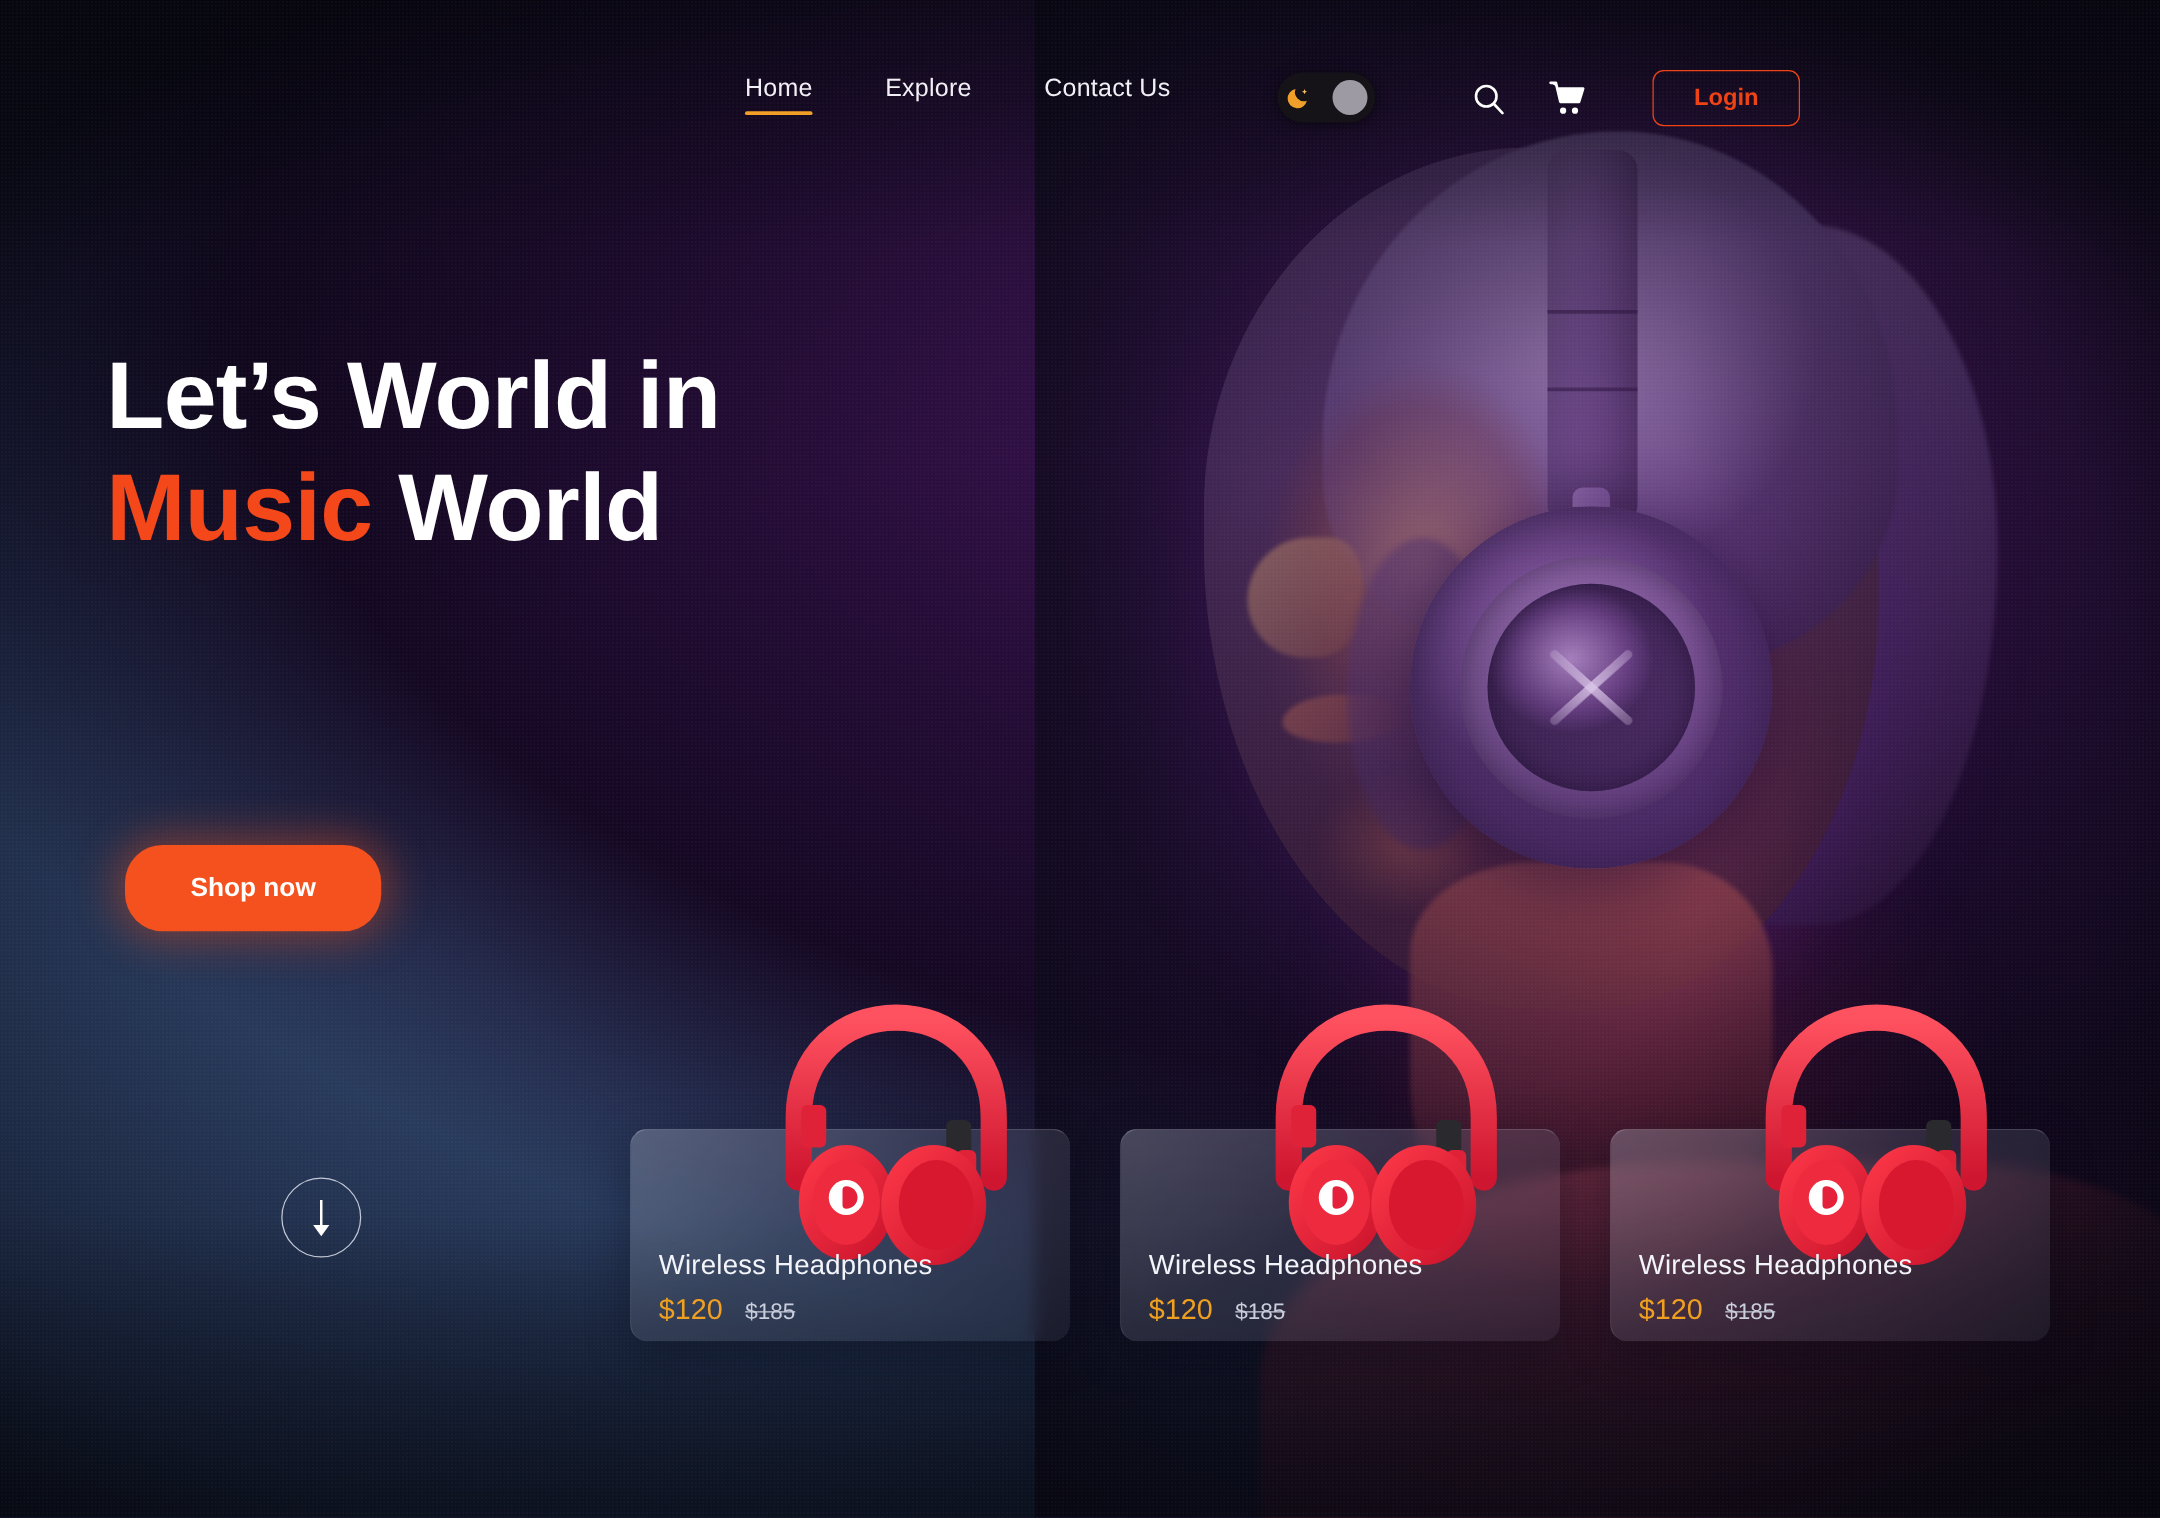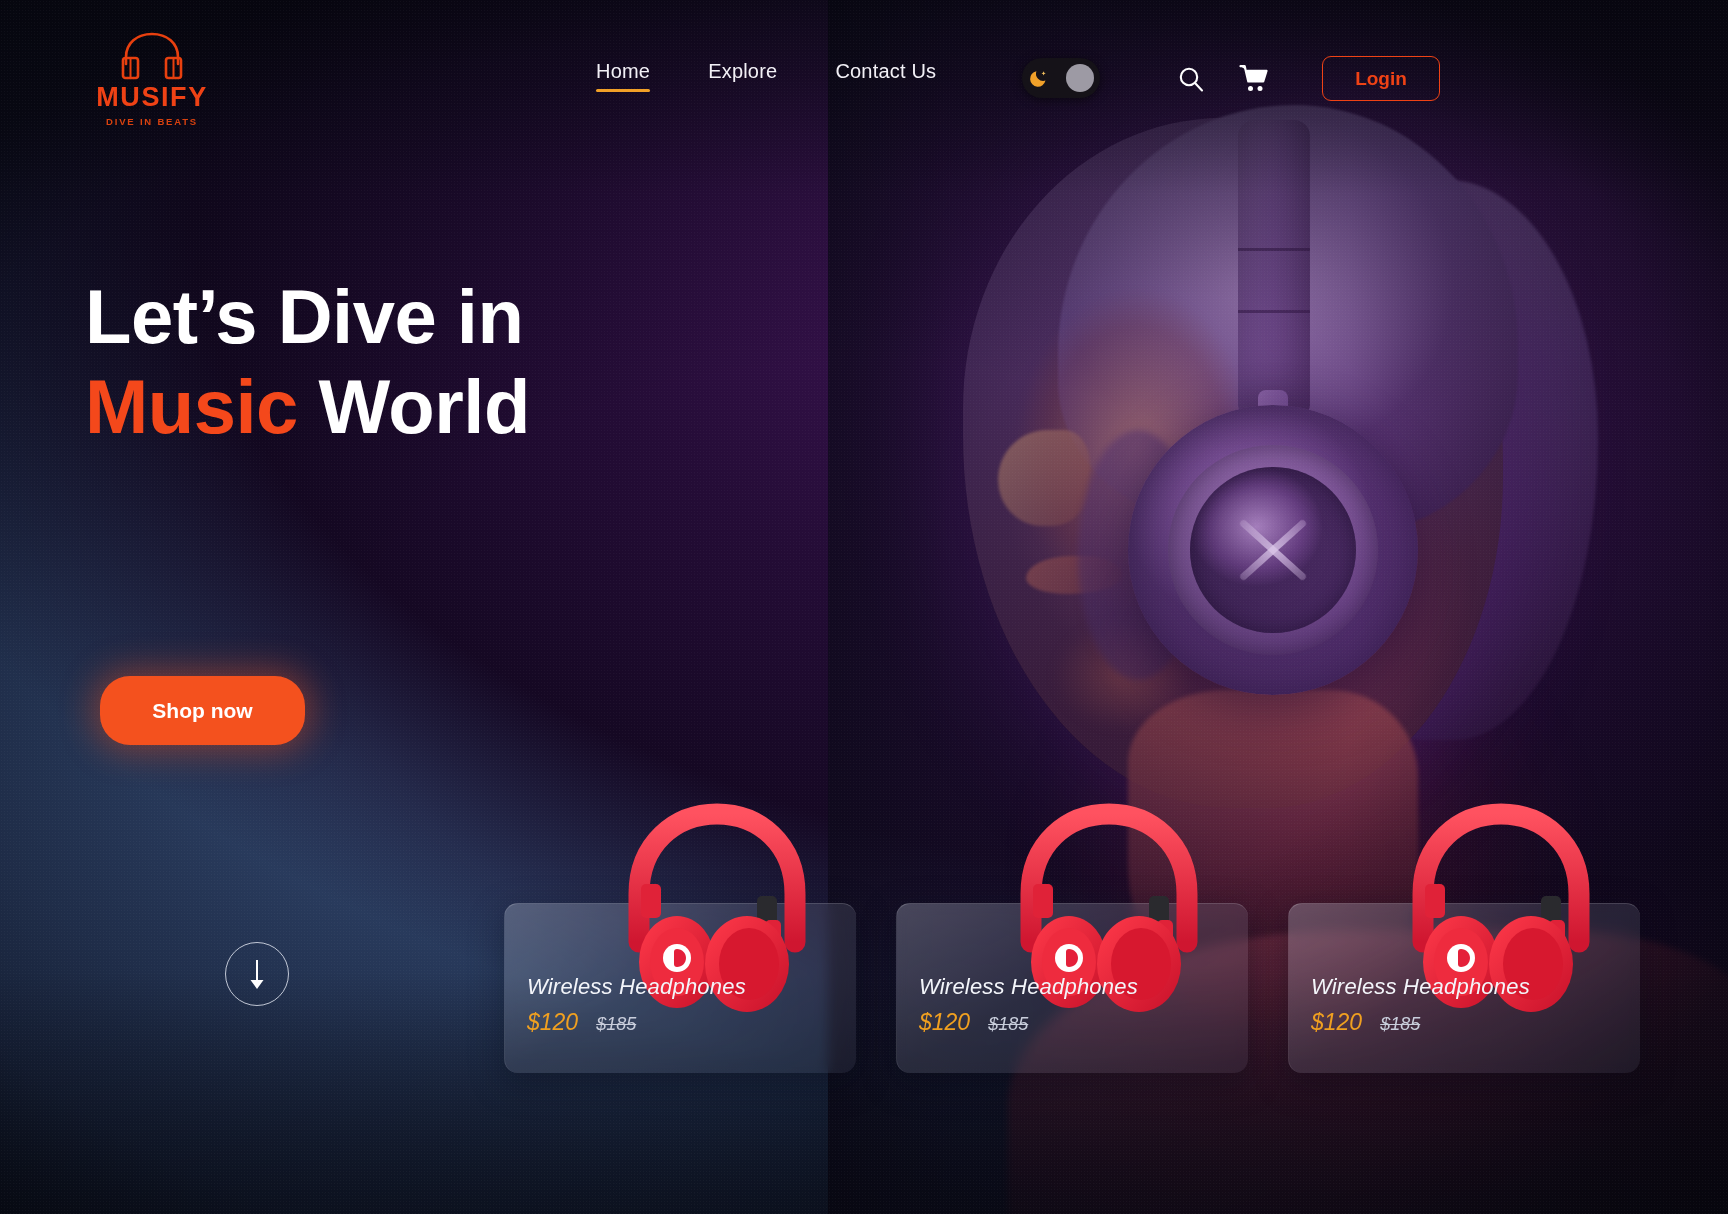--- a/index.html
+++ b/index.html
@@ -238,21 +238,21 @@
   .cards { position:absolute; left:504px; top:903px; display:flex; gap:40px; z-index:16; }
   .card {
     position:relative; width:352px; height:170px; border-radius:14px;
     background:linear-gradient(150deg, rgba(196,203,219,.30) 0%, rgba(150,158,178,.19) 45%, rgba(96,104,126,.16) 100%);
     backdrop-filter:blur(6px);
     border-top:1px solid rgba(255,255,255,.18);
     border-left:1px solid rgba(255,255,255,.10);
     box-shadow:0 10px 34px rgba(6,8,20,.35);
     cursor:pointer;
   }
-  .card-body { position:absolute; left:22px; bottom:37px;font-style:italic; }
+  .card-body { position:absolute; left:22px; bottom:12px; }
   .card-title { font-size:22px; color:#f3f5fa; letter-spacing:.2px; }
   .card-prices { margin-top:9px; display:flex; align-items:baseline; gap:18px; }
   .price-now { font-size:23px; color:#f0a020; }
   .price-old { font-size:18px; color:#c9cedc; text-decoration:line-through; }
 
   
   .hp-art { position:absolute; left:92px; top:-112px; width:240px; height:220px; }
 </style>
 </head>
 <body>
@@ -287,31 +287,20 @@
       </div>
     </div>
     <div class="portrait-shade"></div>
   </div>
 
   <div class="bg-vignette"></div>
   <div class="bg-noise"></div>
 
   <div class="header">
 
-    <div class="logo">
-      <svg class="logo-mark" width="68" height="50" viewBox="0 0 68 50">
-        <path d="M8 34 V27 C8 13 19 4 34 4 C49 4 60 13 60 27 V34" fill="none" stroke="#e8400f" stroke-width="2.6" stroke-linecap="round"></path>
-        <rect x="5" y="28" width="15" height="20" rx="2.5" fill="none" stroke="#e8400f" stroke-width="2.6"></rect>
-        <rect x="48" y="28" width="15" height="20" rx="2.5" fill="none" stroke="#e8400f" stroke-width="2.6"></rect>
-        <line x1="12.5" y1="29" x2="12.5" y2="47" stroke="#e8400f" stroke-width="2"></line>
-        <line x1="55.5" y1="29" x2="55.5" y2="47" stroke="#e8400f" stroke-width="2"></line>
-      </svg>
-      <div class="logo-name">MUSIFY</div>
-      <div class="logo-tag">DIVE IN BEATS</div>
-    </div>
 
     <nav class="nav">
       <a class="nav-link active" href="#">Home</a>
       <a class="nav-link" href="#">Explore</a>
       <a class="nav-link" href="#">Contact Us</a>
     </nav>
 
     <div class="toggle">
       <svg width="24" height="24" viewBox="0 0 24 24">
         <path d="M17.5 14.6A7.3 7.3 0 0 1 8.4 5.2 7.8 7.8 0 1 0 17.5 14.6Z" fill="#f0a02a"></path>
@@ -333,21 +322,21 @@
         <circle cx="11.5" cy="24.5" r="2.5" fill="#ffffff"></circle>
         <circle cx="21" cy="24.5" r="2.5" fill="#ffffff"></circle>
       </svg>
     </div>
 
     <button class="login-btn">Login</button>
   </div>
 
   <div class="hero">
     <h1>
-      <span>Let’s Dive in</span><br>
+      <span>Let’s World in</span><br>
       <span class="accent">Music</span><span> World</span>
     </h1>
   </div>
 
   <div class="cta-row">
     <button class="btn-shop">Shop now</button>
   </div>
 
   <button class="scroll-btn">
     <svg width="22" height="34" viewBox="0 0 22 34">

